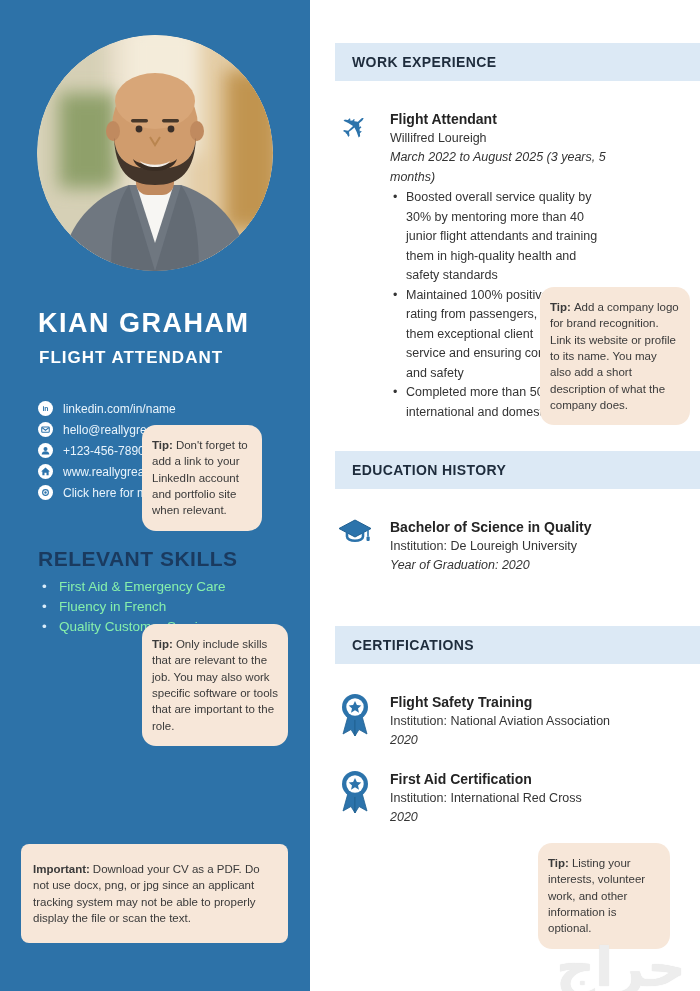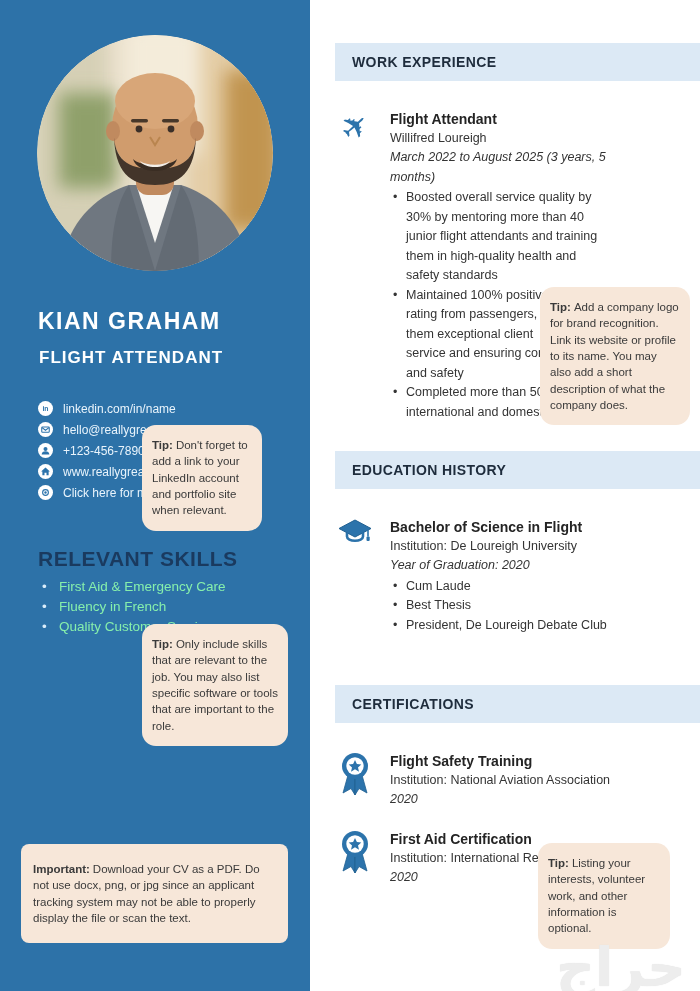--- a/index.html
+++ b/index.html
@@ -3,21 +3,21 @@
 <meta charset="utf-8">
 <style>
   html,body{margin:0;padding:0;background:#ffffff;}
   .page{position:relative;width:700px;height:991px;overflow:hidden;background:#ffffff;
         font-family:"Liberation Sans","DejaVu Sans",sans-serif;}
 
   
   .sidebar{position:absolute;left:0;top:0;width:310px;height:991px;background:#2d72a8;}
   .photo{position:absolute;left:37px;top:35px;width:236px;height:236px;border-radius:50%;overflow:hidden;}
   .name{position:absolute;left:38px;top:308px;width:260px;margin:0;color:#ffffff;
-        font-size:23px;font-weight:bold;letter-spacing:1.5px;}
+        font-size:27px;font-weight:bold;letter-spacing:1.5px;}
   .role{position:absolute;left:39px;top:348px;width:260px;margin:0;color:#ffffff;
         font-size:17px;font-weight:bold;letter-spacing:1px;}
   .contact{position:absolute;left:38px;top:398px;margin:0;padding:0;list-style:none;}
   .contact li{display:flex;align-items:center;height:21px;color:#e9f4fc;font-size:12px;}
   .cicon{width:15px;height:15px;margin-right:10px;flex:0 0 15px;display:inline-block;}
   .skills-heading{position:absolute;left:38px;top:547px;margin:0;color:#1a3a5f;
         font-size:21px;font-weight:bold;letter-spacing:.5px;text-align:right;}
   .skills{position:absolute;left:42px;top:577px;margin:0;padding:0;list-style:none;}
   .skills li{position:relative;padding-left:17px;color:#86efac;font-size:13.5px;line-height:20px;}
   .skills li::before{content:"•";position:absolute;left:0;color:#d9ecfa;}
@@ -202,28 +202,23 @@
     <div class="entry">
       <div class="entry-icon">
         <svg width="36" height="32" viewBox="0 0 36 32">
           <path d="M18 2 L34 10.5 L18 19 L2 10.5 Z" fill="#2c73ab" stroke="#1f5f91" stroke-width="1"></path>
           <path d="M10 14.5 v4 c0 2.6 3.6 4.3 8 4.3 s8 -1.7 8 -4.3 v-4" fill="none" stroke="#2c73ab" stroke-width="2.6"></path>
           <path d="M31 11.5 v7" stroke="#2c73ab" stroke-width="1.6"></path>
           <rect x="29.5" y="18.5" width="3.2" height="4.5" rx="1" fill="#2c73ab"></rect>
         </svg>
       </div>
       <div class="entry-body">
-        <div class="etitle">Bachelor of Science in Flight</div>
+        <div class="etitle">Bachelor of Science in Quality</div>
         <div class="org">Institution: De Loureigh University</div>
         <div class="dates">Year of Graduation: 2020</div>
-        <ul class="bullets">
-          <li>Cum Laude</li>
-          <li>Best Thesis</li>
-          <li>President, De Loureigh Debate Club</li>
-        </ul>
       </div>
     </div>
 
     <div class="band cert">
       <h3>CERTIFICATIONS</h3>
     </div>
     <div class="entry">
       <div class="entry-icon">
         <svg width="30" height="44" viewBox="0 0 30 44">
           <polygon points="8,23 3,41 11,36.5 15,43 15,25" fill="#2c73ab" stroke="#1f5f91" stroke-width="0.8"></polygon>
@@ -254,21 +249,21 @@
         <div class="org">Institution: International Red Cross</div>
         <div class="dates">2020</div>
       </div>
     </div>
   </main>
 
   <div class="tipbox tip-linkedin">
     <span class="lbl">Tip:</span><span>Don't forget to add a link to your LinkedIn account and portfolio site when relevant.</span>
   </div>
   <div class="tipbox tip-skills">
-    <span class="lbl">Tip:</span><span>Only include skills that are relevant to the job. You may also list specific software or tools that are important to the role.</span>
+    <span class="lbl">Tip:</span><span>Only include skills that are relevant to the job. You may also work specific software or tools that are important to the role.</span>
   </div>
   <div class="tipbox tip-company">
     <span class="lbl">Tip:</span><span>Add a company logo for brand recognition. Link its website or profile to its name. You may also add a short description of what the company does.</span>
   </div>
   <div class="tipbox tip-extras">
     <span class="lbl">Tip:</span><span>Listing your interests, volunteer work, and other information is optional.</span>
   </div>
   <div class="tipbox important">
     <span class="lbl">Important:</span><span>Download your CV as a PDF. Do not use docx, png, or jpg since an applicant tracking system may not be able to properly display the file or scan the text.</span>
   </div>

